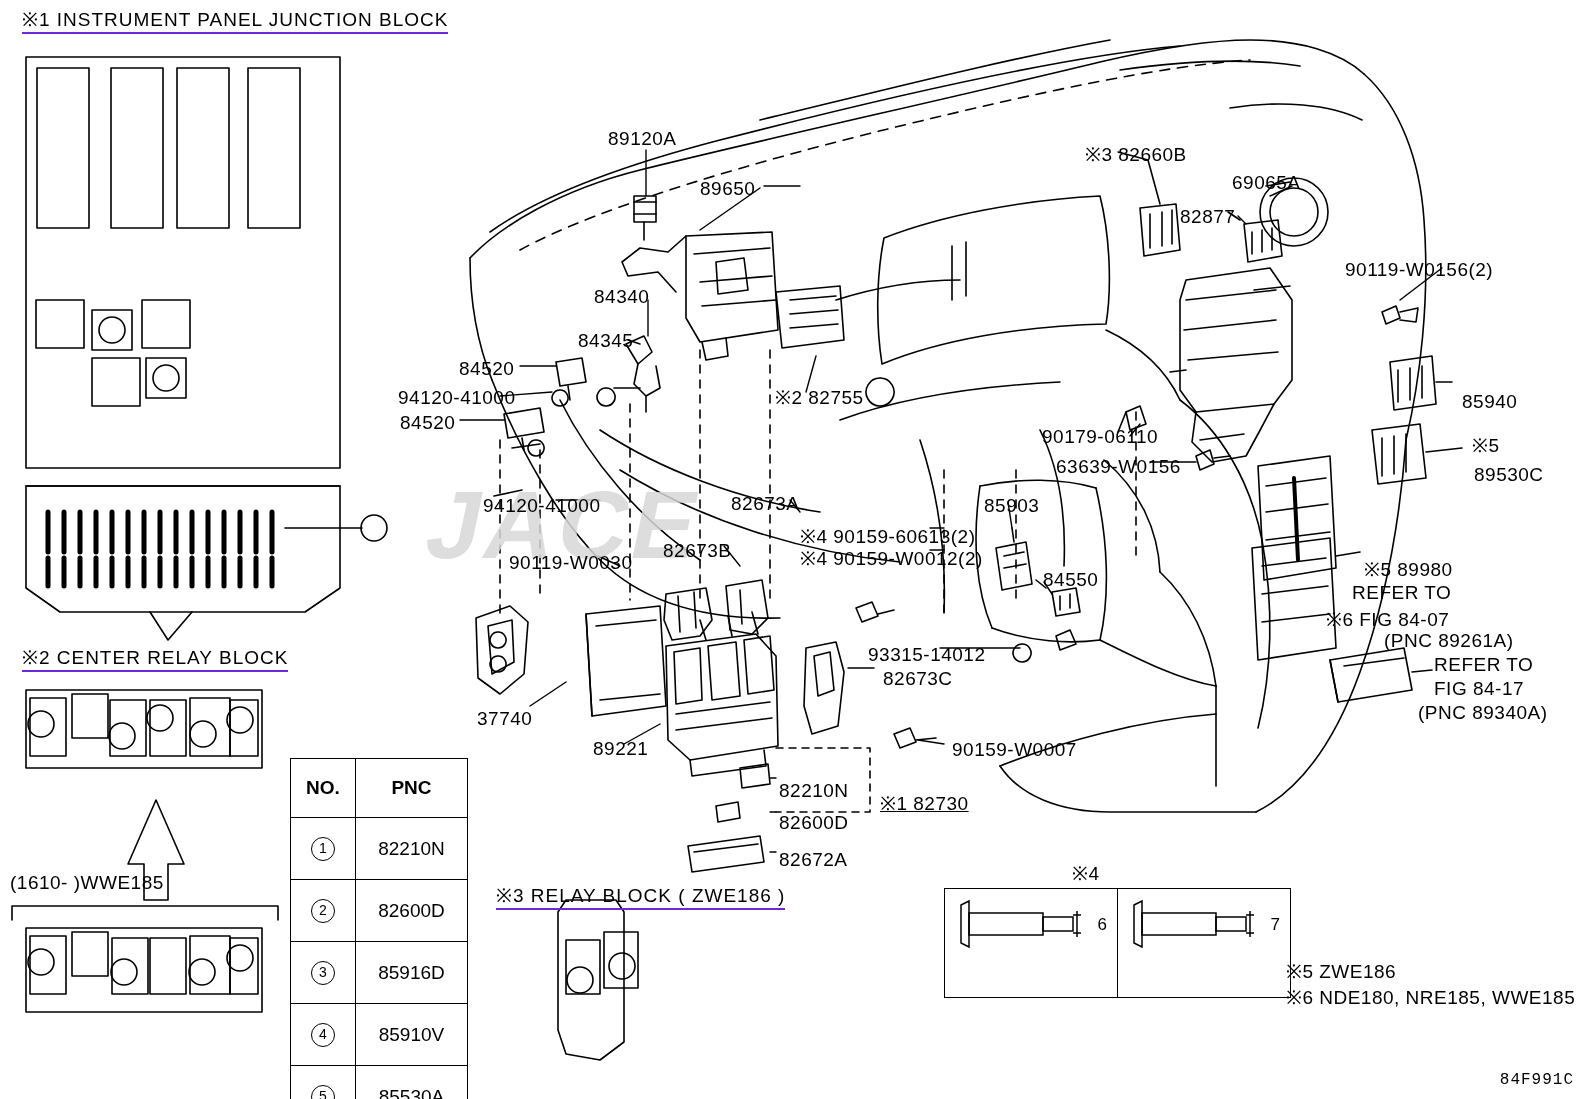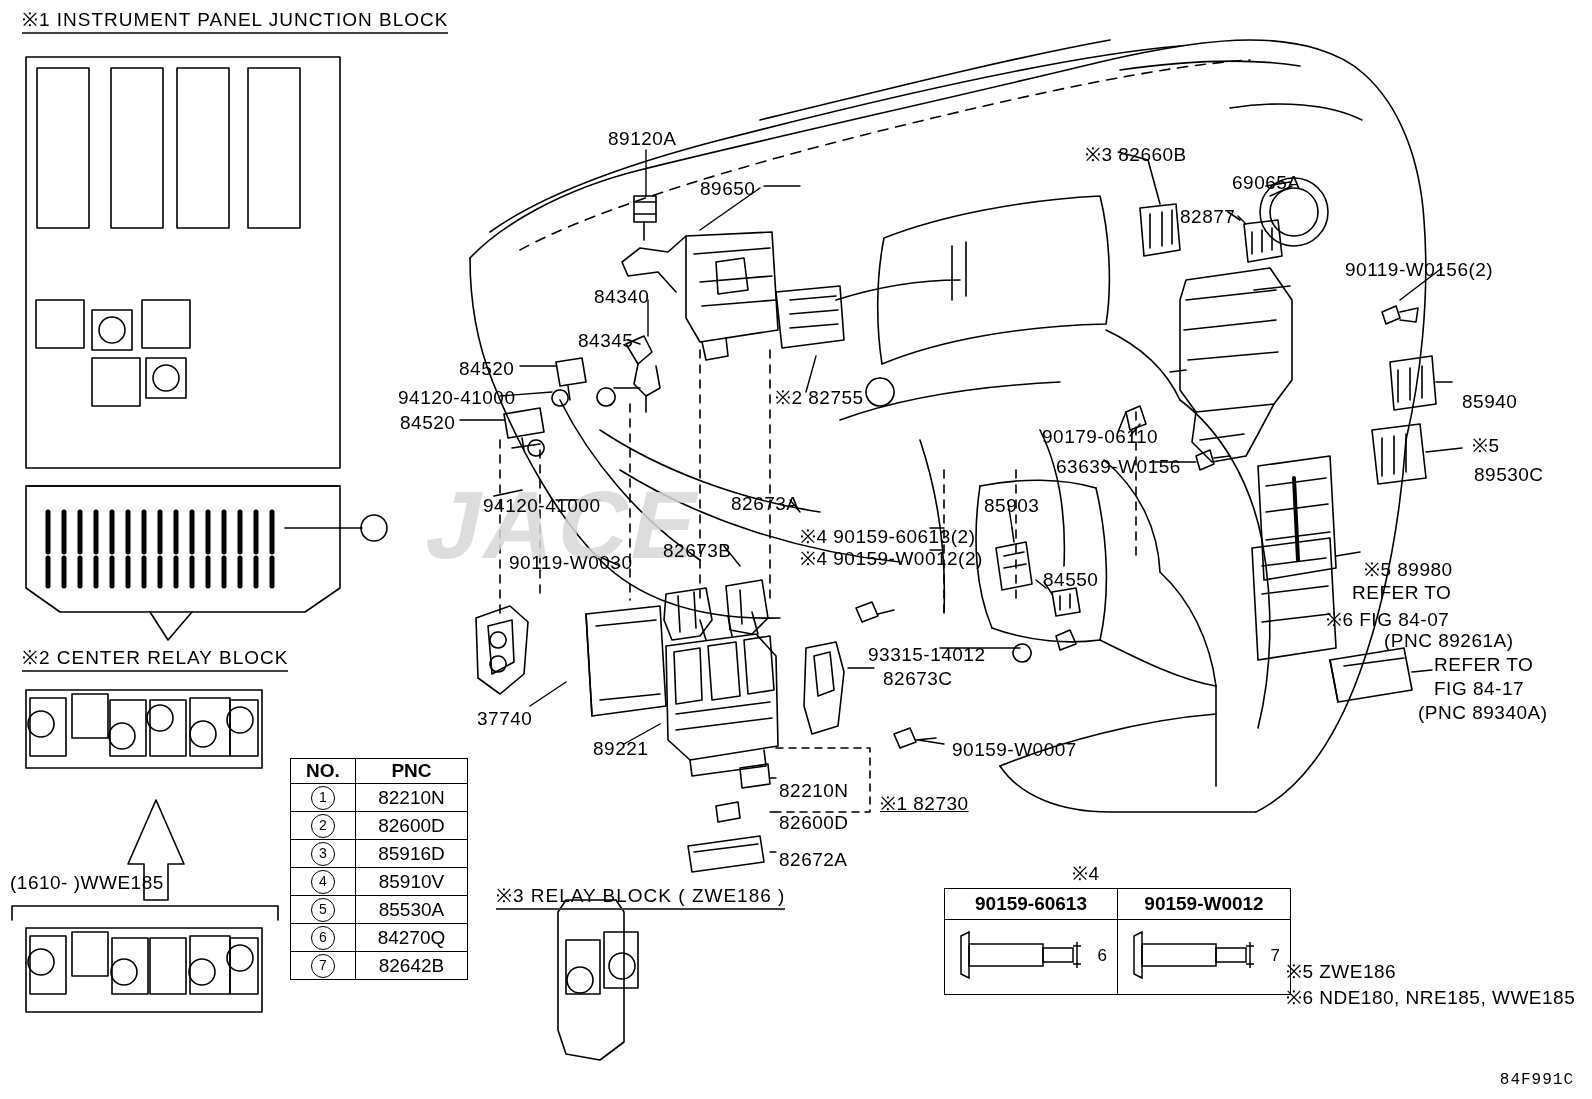--- a/index.html
+++ b/index.html
@@ -1,28 +1,28 @@
 <!DOCTYPE html>
 <html><head>
 <meta charset="utf-8">
 <style>
   html,body{margin:0;padding:0;background:#ffffff;}
   body{width:1592px;height:1099px;position:relative;overflow:hidden;
        font-family:"Liberation Sans",sans-serif;color:#000;}
   .lbl{position:absolute;white-space:nowrap;font-size:19px;letter-spacing:.5px;}
   .hdr{position:absolute;white-space:nowrap;font-size:19px;letter-spacing:1px;}
-  .hdr .ul{border-bottom:2px solid #404040;padding-bottom:2px;}
+  .hdr .ul{border-bottom:2px solid #6d28d9;padding-bottom:2px;}
   svg{position:absolute;left:0;top:0;}
   .wm{position:absolute;left:430px;top:470px;width:640px;height:100px;
       font-family:"Liberation Sans",sans-serif;font-weight:bold;font-size:96px;
       color:#d8d8d8;letter-spacing:4px;transform:skewX(-12deg);
       opacity:.85;pointer-events:none;}
   table.pnc{position:absolute;border-collapse:collapse;}
   table.pnc td,table.pnc th{border:1.5px solid #000;font-size:19px;
-      font-family:"Liberation Sans",sans-serif;text-align:center;padding:1px 6px;}
+      font-family:"Liberation Sans",sans-serif;text-align:center;padding:18px 6px;}
   .circ{display:inline-block;width:22px;height:22px;border:1.5px solid #000;
         border-radius:50%;line-height:21px;text-align:center;font-size:14px;}
   .footer{position:absolute;right:18px;bottom:10px;font-size:16px;
           font-family:"Liberation Mono",monospace;letter-spacing:1px;}
 </style>
 </head>
 <body>
 
 <svg width="1592" height="1099" viewBox="0 0 1592 1099">
   <g fill="none" stroke="#000" stroke-width="1.6" stroke-linejoin="round" stroke-linecap="round">
@@ -406,24 +406,20 @@
       <tr>
         <td><span class="circ">7</span></td>
         <td>82642B</td>
       </tr>
     </tbody>
   </table>
 
 <table class="pnc" id="bolt-table" style="left:944px;top:888px;">
     <tbody>
       <tr>
-        <th style="padding:4px 14px;">90159-60613</th>
-        <th style="padding:4px 14px;">90159-W0012</th>
-      </tr>
-      <tr>
         <td style="height:72px;width:160px;position:relative;">
           <svg width="156" height="66" style="position:absolute;left:2px;top:2px;">
             <g fill="none" stroke="#000" stroke-width="1.5">
               <path d="M14 14 L22 10 L22 56 L14 52 Z"></path>
               <path d="M22 22 L96 22 L96 44 L22 44 Z"></path>
               <path d="M96 26 L126 26 L126 40 L96 40 Z"></path>
               <path d="M130 20 L130 46 M126 24 L134 24 M126 42 L134 42"></path>
             </g>
           </svg>
           <span style="position:absolute;right:10px;top:26px;font-size:17px;">6</span>

